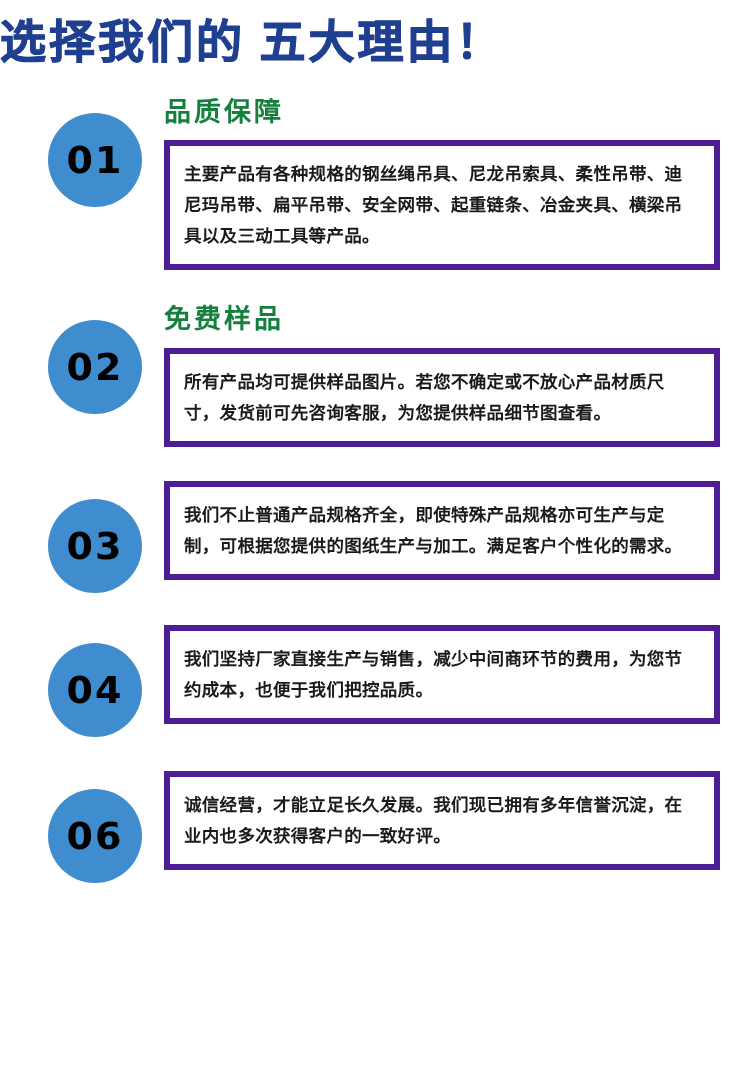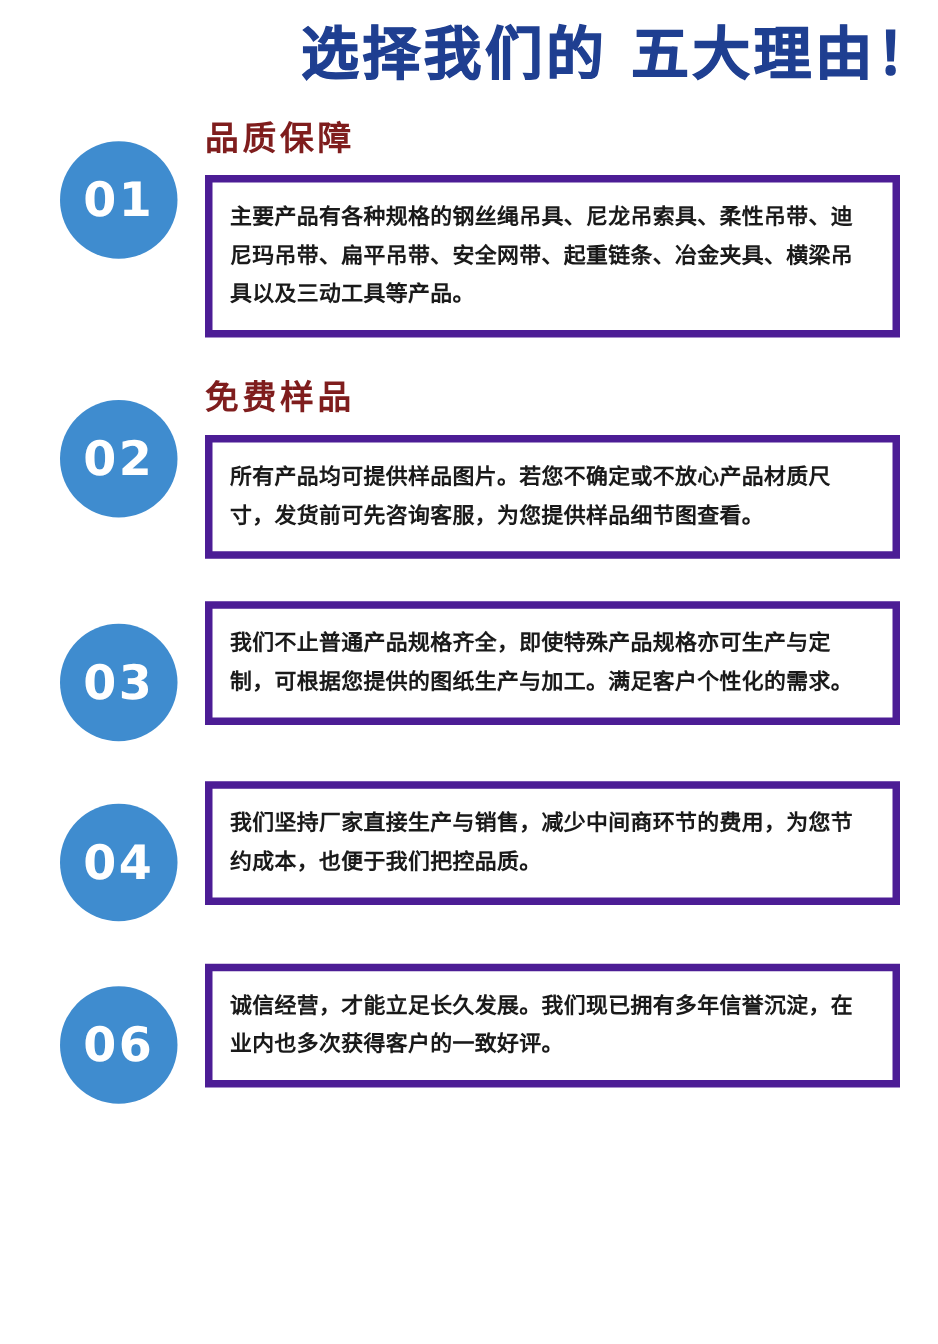--- a/index.html
+++ b/index.html
@@ -16,21 +16,22 @@
   .page {
     position: relative;
     width: 750px;
     height: 1075px;
     box-sizing: border-box;
   }
 
   
   .header {
     padding-top: 18px;
-    text-align: right;
+    text-align: left;
+    font-family: Liberation Serif, serif;
   }
   .header-title {
     display: inline-block;
     color: #1f3f91;
     font-size: 46px;
     font-weight: bold;
     letter-spacing: 3px;
     line-height: 1.1;
     white-space: nowrap;
     -webkit-text-stroke: 1px #1f3f91;
@@ -46,36 +47,36 @@
     display: flex;
     align-items: flex-start;
     margin-bottom: 30px;
   }
   .badge {
     flex: 0 0 auto;
     width: 94px;
     height: 94px;
     border-radius: 50%;
     background: #3f8ccf;
-    color: #ffffff;
+    color: #000000;
     font-size: 38px;
     font-weight: bold;
     letter-spacing: 2px;
     display: flex;
     align-items: center;
     justify-content: center;
     margin-top: 22px;
   }
   .reason-body {
     flex: 1 1 auto;
     margin-left: 22px;
     padding-top: 4px;
   }
   .reason-title {
-    color: #7f1d1d;
+    color: #15803d;
     font-size: 27px;
     font-weight: bold;
     letter-spacing: 3px;
     line-height: 1.25;
     margin-bottom: 12px;
   }
   .reason-text {
     border: 6px solid #4c1d95;
     padding: 13px 14px 13px 14px;
     color: #1a1a1a;

